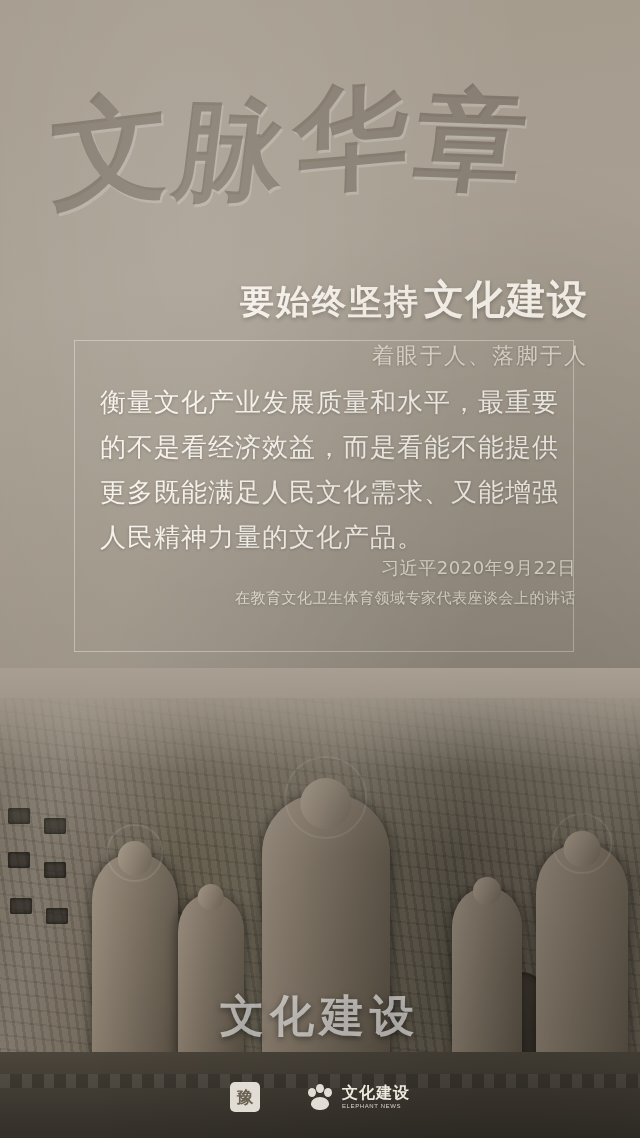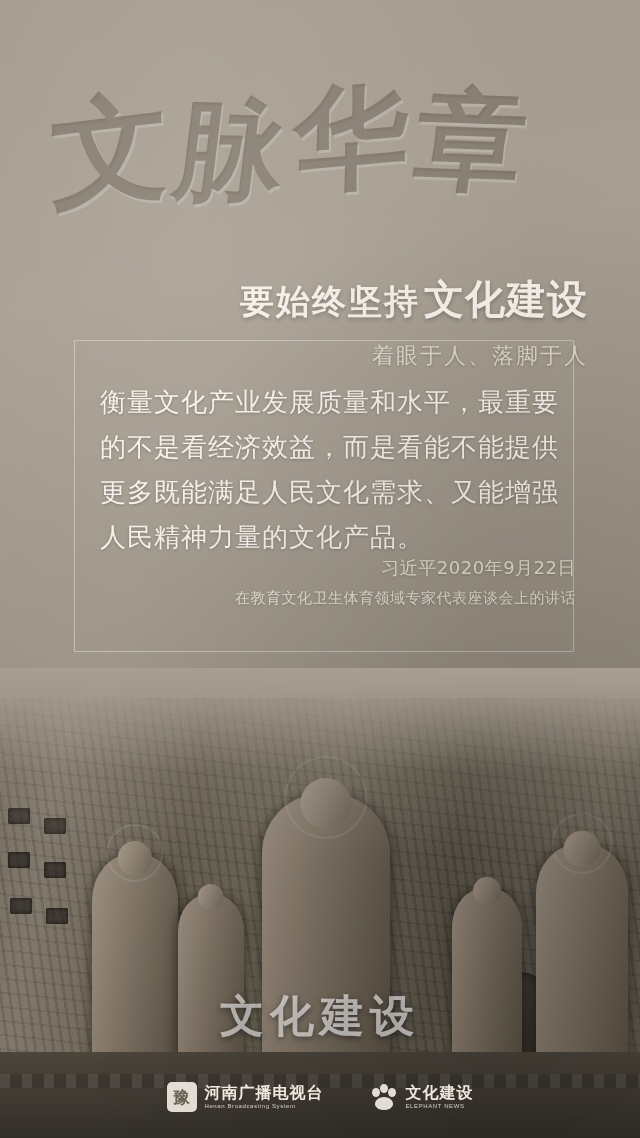--- a/index.html
+++ b/index.html
@@ -370,24 +370,20 @@
 
     <div class="ledge"></div>
     <div class="haze"></div>
   </div>
 
   <div class="watermark">文化建设</div>
 
   <div class="logobar">
     <div class="logo">
       <div class="mark">豫</div>
-      <div class="txt">
-        <div class="cn">河南广播电视台</div>
-        <div class="en">Henan Broadcasting System</div>
-      </div>
     </div>
     <div class="logo">
       <div class="paw">
           <b></b>
           <b></b>
           <b></b>
           <b></b>
         </div>
       <div class="txt">
         <div class="cn">文化建设</div>

